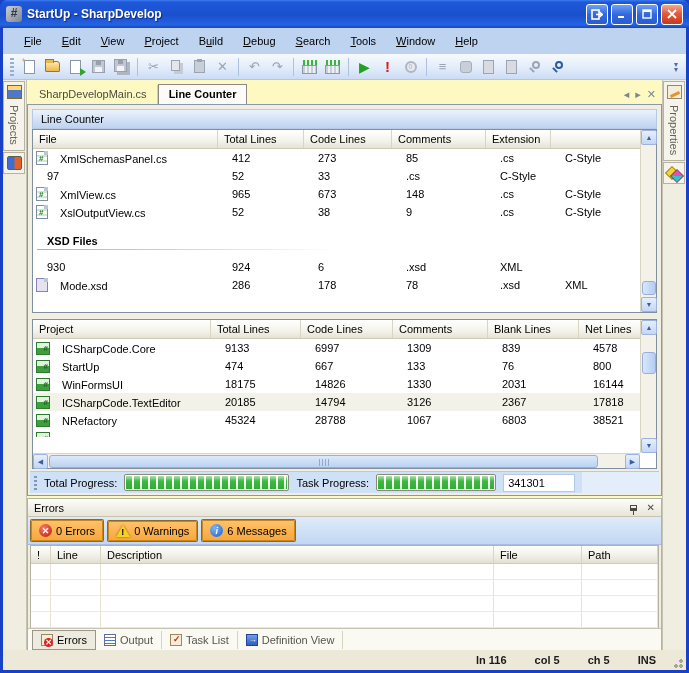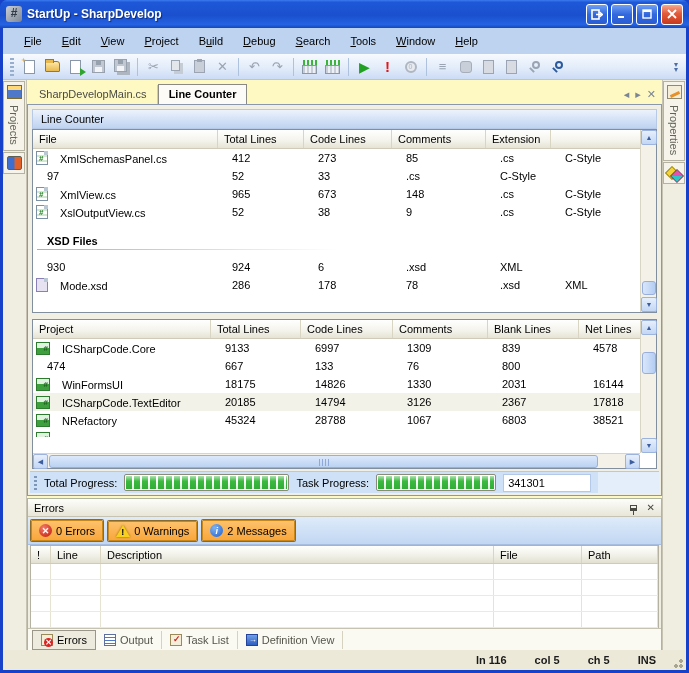--- a/index.html
+++ b/index.html
@@ -145,21 +145,21 @@
 
   
   .pstrip { position:absolute; left:2px; right:2px; top:366px; height:22px; background:#CFE1F7;
     display:flex; align-items:center; gap:7px; padding-left:4px; border-top:1px solid #B4C9E8; }
   .pgrip { width:3px; height:14px; background:repeating-linear-gradient(180deg,#7E96B8 0 2px,transparent 2px 4px); }
   .pbar { height:17px; border:1px solid #8A8A7A; border-radius:2px; background:#fff; padding:1px; }
   .pbar .fill { height:100%;
     background:linear-gradient(180deg,rgba(255,255,255,.6) 0%,rgba(255,255,255,0) 40%,rgba(0,90,0,.15) 100%),
       repeating-linear-gradient(90deg,#3BBA3F 0 6px,#FFFFFF 6px 8px); }
   .pb1 { width:165px; } .pb2 { width:120px; }
-  .counter { width:88px; height:18px; background:#fff; border:1px solid #B4C9E8; display:flex; align-items:center; padding-left:4px; }
+  .counter { width:72px; height:18px; background:#fff; border:1px solid #B4C9E8; display:flex; align-items:center; padding-left:4px; }
   .pfill { flex:1; align-self:stretch; background:#E4EEFA; }
 
   
   .epanel { position:absolute; left:0; right:0; top:418px; height:152px; background:#F0EEE0; border:1px solid #AEB49E; border-bottom:none; }
   .etitle { height:18px; background:linear-gradient(180deg,#FDFDFB,#E8E6D8); border-bottom:1px solid #C6C3B2;
     display:flex; align-items:center; padding:0 6px; }
   .etitle .t { flex:1; }
   .pin { width:7px; height:6px; border:1px solid #4A4A42; border-bottom:3px solid #4A4A42; position:relative; margin-right:10px; }
   .pin::after { content:""; position:absolute; left:2px; bottom:-7px; width:1px; height:4px; background:#4A4A42; }
   .ex { color:#4A4A42; font-size:10px; line-height:10px; }
@@ -444,20 +444,24 @@
               <span class="pic"></span>
               <span>ICSharpCode.Core</span>
             </div>
           <div>9133</div>
           <div>6997</div>
           <div>1309</div>
           <div>839</div>
           <div>4578</div>
         </div>
         <div class="row g2">
+          <div class="fcell">
+              <span class="pic"></span>
+              <span>StartUp</span>
+            </div>
           <div>474</div>
           <div>667</div>
           <div>133</div>
           <div>76</div>
           <div>800</div>
         </div>
         <div class="row g2">
           <div class="fcell">
               <span class="pic"></span>
               <span>WinFormsUI</span>
@@ -540,21 +544,21 @@
       <div class="ebtn">
         <span class="eic err">✕</span>
         <span>0 Errors</span>
       </div>
       <div class="ebtn">
         <span class="wtri"></span>
         <span>0 Warnings</span>
       </div>
       <div class="ebtn">
         <span class="eic msg">i</span>
-        <span>2 Messages</span>
+        <span>6 Messages</span>
       </div>
     </div>
     <div class="egrid">
       <div class="eghead">
         <div>!</div>
         <div>Line</div>
         <div>Description</div>
         <div>File</div>
         <div>Path</div>
       </div>

